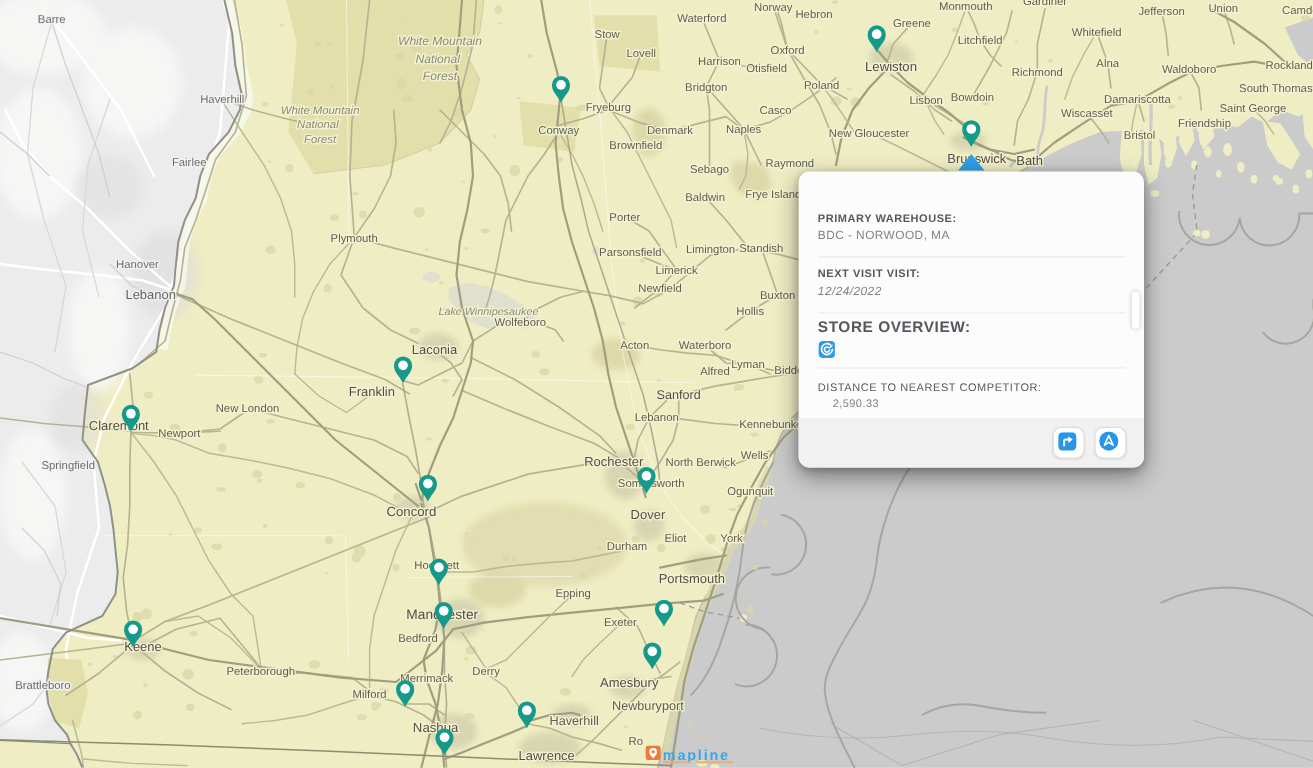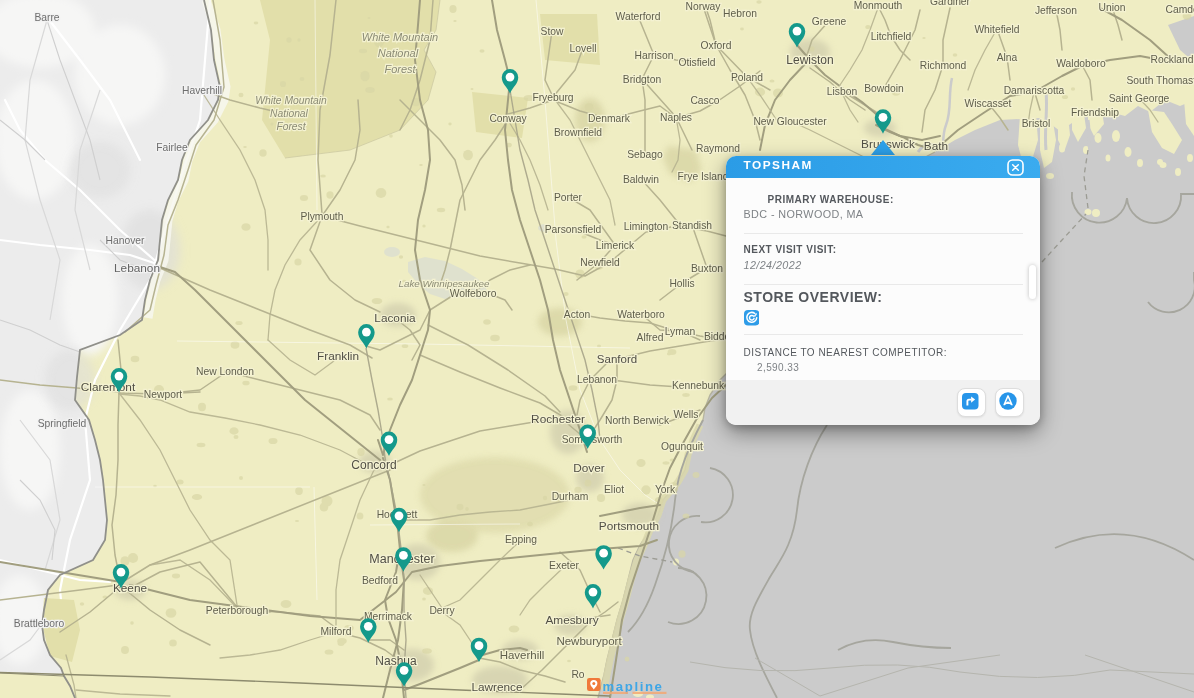--- a/index.html
+++ b/index.html
@@ -536,28 +536,21 @@
         <rect x="587" y="678" width="13.6" height="13" rx="2.2" fill="#f0793a"></rect>
         <path d="M593.8,689.6 C592.2,687.2 590.2,685.9 590.2,683.6 A3.6,3.6 0 1 1 597.4,683.6 C597.4,685.9 595.4,687.2 593.8,689.6 Z" fill="#ffffff"></path>
         <circle cx="593.8" cy="683.5" r="1.5" fill="#f0793a"></circle>
         <text x="602.5" y="690.5" font-size="13.2" font-weight="bold" fill="#3ea6e6" letter-spacing="1.6">mapline</text>
         <rect x="603" y="691.8" width="25" height="2.2" fill="#f3a873" opacity="0.85"></rect>
         <rect x="632.5" y="691.8" width="34" height="2.2" fill="#f3a873" opacity="0.85"></rect>
       </g>
     </svg>
     <div style="position:absolute;left:871px;top:140px;width:0;height:0;border-left:12px solid transparent;border-right:12px solid transparent;border-bottom:15.5px solid #2da1ea;"></div>
     <div style="position:absolute;left:726px;top:155.5px;width:314px;height:269px;border-radius:10px;background:#fcfcfc;box-shadow:0 8px 22px rgba(0,0,0,0.4),0 2px 8px rgba(0,0,0,0.22);">
-      <div style="position:absolute;left:0;top:0;right:0;height:22px;border-radius:10px 10px 0 0;background:linear-gradient(90deg,#2b9ce6 0%,#3aabef 100%);">
-        <div style="position:absolute;left:17.5px;top:2.5px;font-size:11.8px;line-height:14px;font-weight:bold;color:#fff;letter-spacing:1.5px;">TOPSHAM</div>
-        <svg style="position:absolute;right:16px;top:3px;" width="17" height="17" viewBox="0 0 17 17">
-          <rect x="1" y="1" width="15" height="15" rx="4.5" fill="none" stroke="#fff" stroke-width="1.6"></rect>
-          <path d="M5.7,5.7 L11.3,11.3 M11.3,5.7 L5.7,11.3" stroke="#fff" stroke-width="1.5" stroke-linecap="round"></path>
-        </svg>
-      </div>
-      <div style="position:absolute;left:17.5px;top:37px;font-size:10px;font-weight:bold;letter-spacing:0.5px;color:#54585d;line-height:13px;margin-left:24px;">PRIMARY WAREHOUSE:</div>
+      <div style="position:absolute;left:17.5px;top:37px;font-size:10px;font-weight:bold;letter-spacing:0.5px;color:#54585d;line-height:13px;">PRIMARY WAREHOUSE:</div>
       <div style="position:absolute;left:17.5px;top:51.5px;font-size:10.8px;letter-spacing:0.4px;color:#7e8286;line-height:15px;">BDC - NORWOOD, MA</div>
       <div style="position:absolute;left:17.5px;top:77.5px;right:17px;height:1px;background:#e9e9e9;"></div>
       <div style="position:absolute;left:17.5px;top:87.5px;font-size:10px;font-weight:bold;letter-spacing:0.5px;color:#54585d;line-height:13px;">NEXT VISIT VISIT:</div>
       <div style="position:absolute;left:17.5px;top:102.5px;font-size:10.8px;letter-spacing:0.4px;color:#7e8286;line-height:15px;font-style:italic;">12/24/2022</div>
       <div style="position:absolute;left:17.5px;top:128px;right:17px;height:1px;background:#e9e9e9;"></div>
       <div style="position:absolute;left:17.5px;top:135px;font-size:14px;font-weight:bold;letter-spacing:0.5px;color:#54585d;line-height:13px;">STORE OVERVIEW:</div>
       <svg style="position:absolute;left:17.5px;top:154.5px;" width="15.5" height="15.5" viewBox="0 0 16 16">
         <rect x="0" y="0" width="16" height="16" rx="4.2" fill="#2e9ce8"></rect>
         <path d="M11.2,3.6 A5.1,5.1 0 1 0 13.1,8.0" stroke="#fff" stroke-width="1.6" fill="none" stroke-linecap="round"></path>
         <path d="M9.8,6.3 A2.4,2.4 0 1 0 10.4,8.6" stroke="#fff" stroke-width="1.5" fill="none" stroke-linecap="round"></path>

